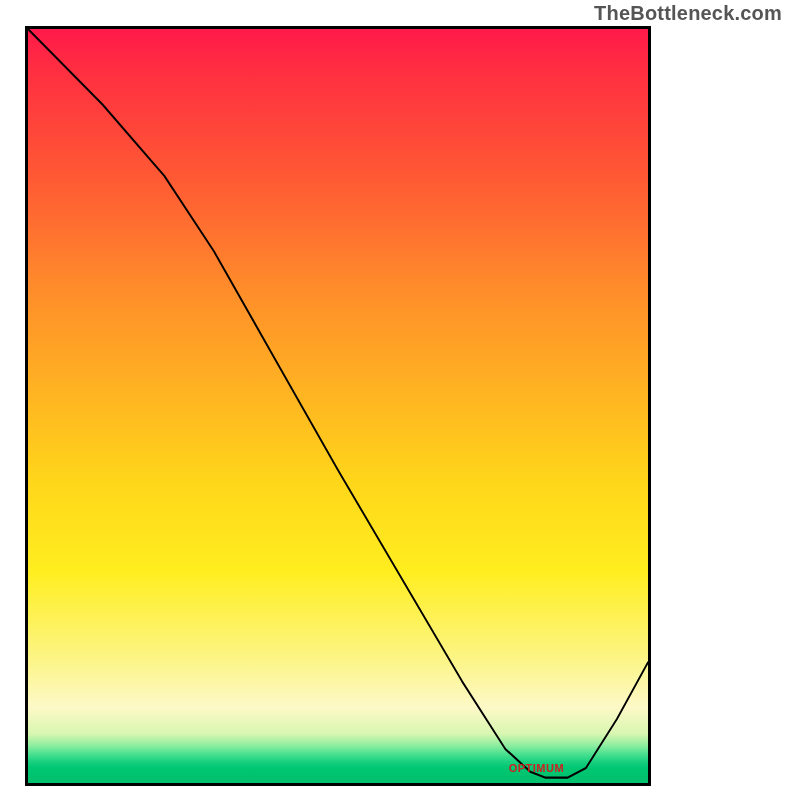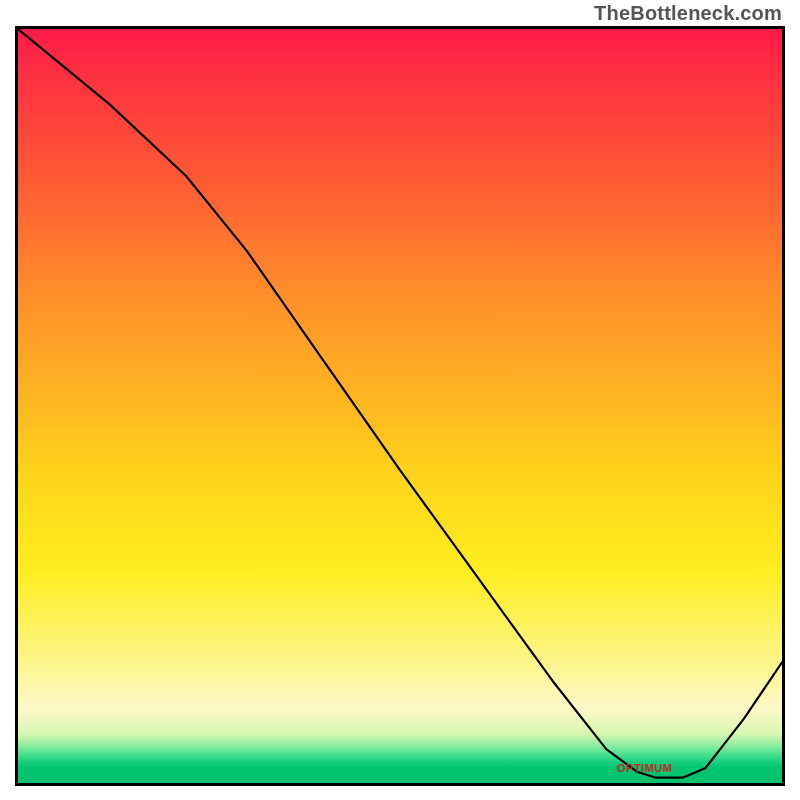--- a/index.html
+++ b/index.html
@@ -20,23 +20,23 @@
     top: 2px;
     right: 18px;
     font-family: Arial, Helvetica, sans-serif;
     font-size: 20px;
     font-weight: 600;
     color: #555555;
     letter-spacing: 0.2px;
   }
   .plot {
     position: absolute;
-    left: 15px;
+    left: 25px;
     top: 26px;
-    width: 770px;
+    width: 626px;
     height: 760px;
     background: linear-gradient(
       to bottom,
       #ff1a4a 0%,
       #ff3040 6%,
       #ff5a34 20%,
       #ff8e2a 35%,
       #ffb322 48%,
       #ffd61a 60%,
       #ffee20 72%,

